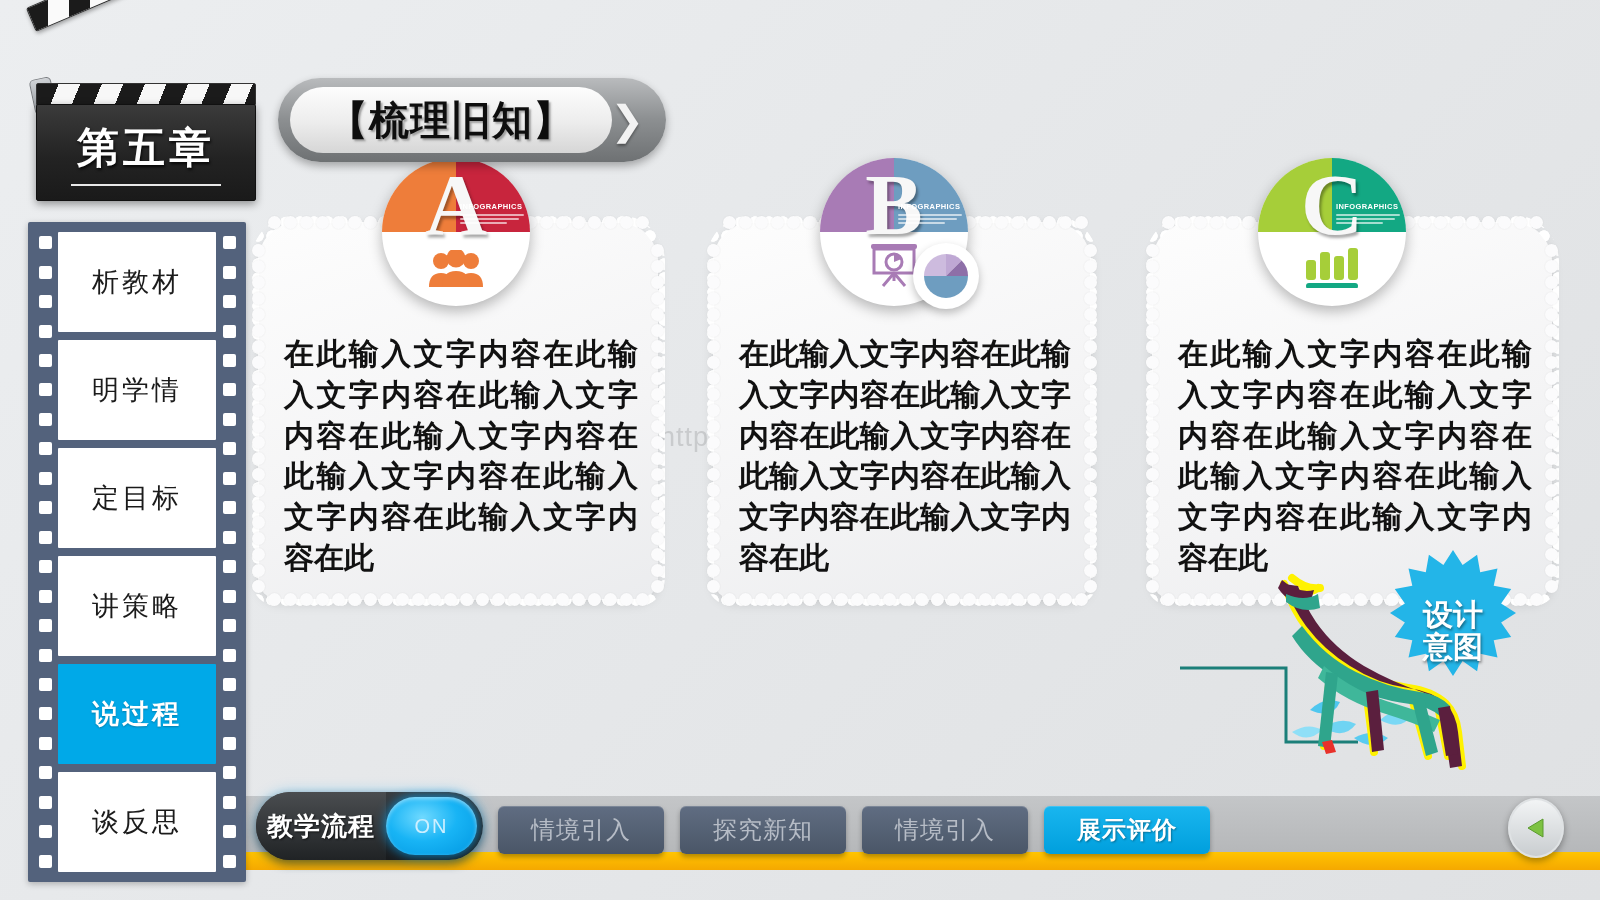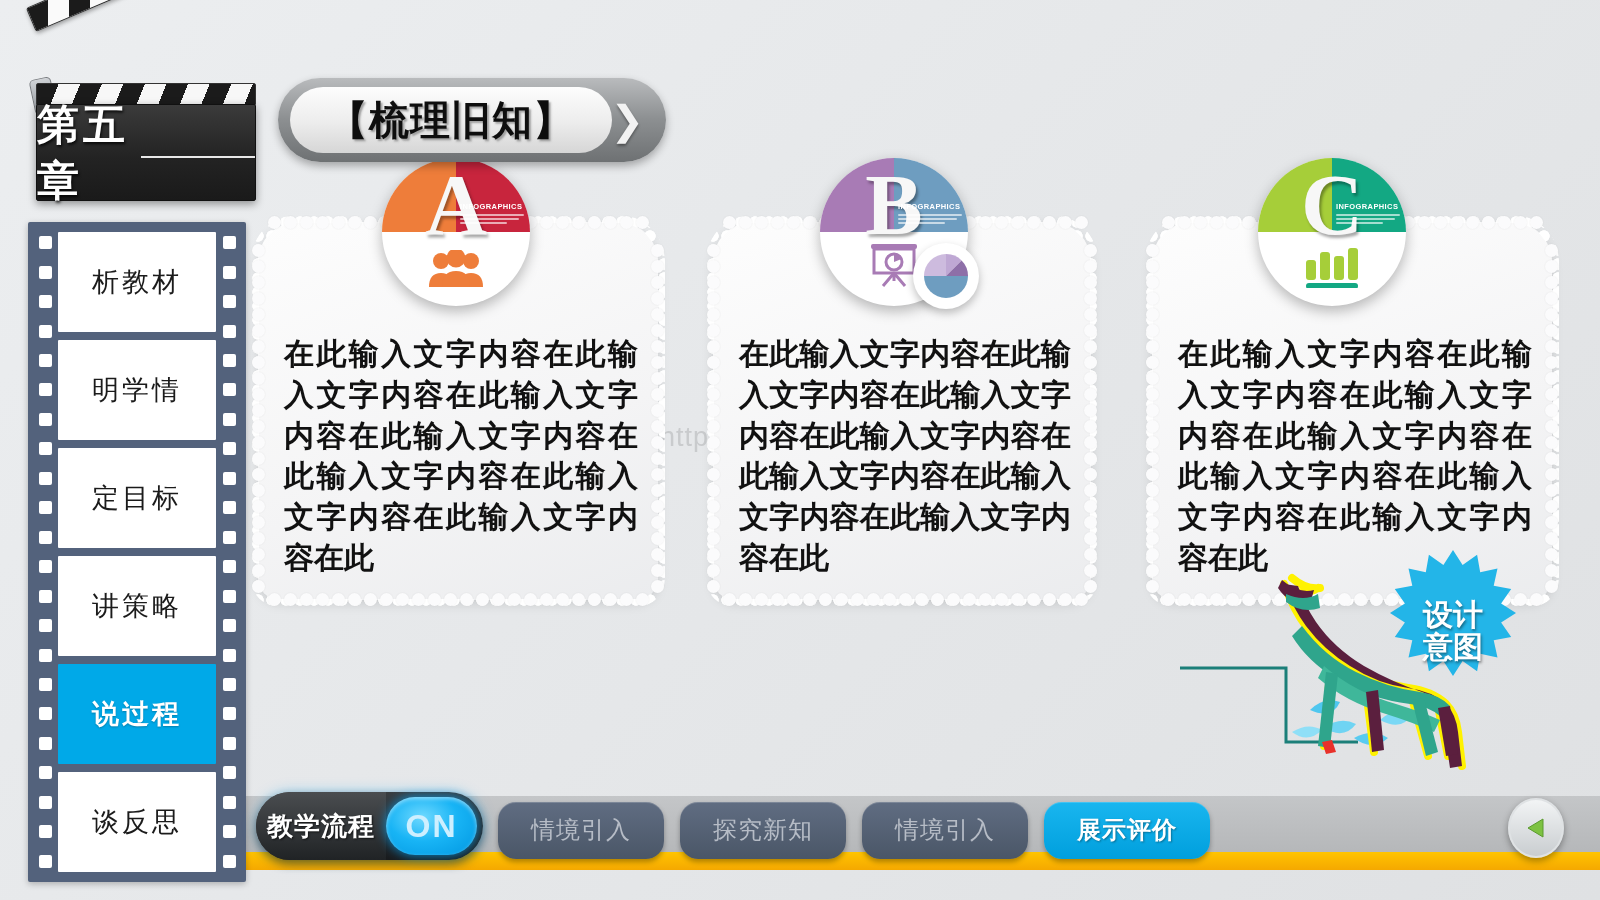--- a/index.html
+++ b/index.html
@@ -46,21 +46,21 @@
     position: absolute; left: 22px; top: 83px; width: 220px; height: 22px;
     background: repeating-linear-gradient(112deg,
         #1b1b1b 0px, #1b1b1b 20px, #f7f7f7 20px, #f7f7f7 40px);
     border: 1px solid #333; border-radius: 2px 2px 0 0;
   }
   .clapper-body {
     position: absolute; left: 22px; top: 104px; width: 220px; height: 97px;
     background: linear-gradient(180deg,#3b3b3b 0%,#232323 55%,#1a1a1a 100%);
     border: 1px solid #111; border-radius: 2px;
     box-shadow: 0 3px 8px rgba(0,0,0,.4);
-    display: flex; flex-direction: row;
+    display: flex; flex-direction: column;
     align-items: center; justify-content: center;
   }
   .clapper-title {
     color: #fff; font-size: 42px; font-weight: bold; letter-spacing: 4px;
     text-shadow: 1px 2px 3px rgba(0,0,0,.8);
   }
   .clapper-rule { width: 150px; height: 2px; background: #e8e8e8; margin-top: 8px; }
 
   
   .filmstrip {
@@ -217,27 +217,27 @@
     width: 130px; height: 100%; border-radius: 34px 0 0 34px;
     background: linear-gradient(180deg,#4a4d50 0%,#202325 100%);
     display: flex; align-items: center; justify-content: center;
     color: #fff; font-size: 26px; font-weight: bold; letter-spacing: 1px;
     text-shadow: 1px 1px 2px rgba(0,0,0,.7);
   }
   .flow-on {
     flex: 1; height: calc(100% - 10px); margin-right: 6px; border-radius: 30px;
     background: radial-gradient(ellipse at 40% 35%, #6fd9ff 0%, #18b4f5 45%, #0096e0 100%);
     display: flex; align-items: center; justify-content: center;
-    color: #cdefff; font-size: 32px; font-weight: bold; letter-spacing: 2px;
+    color: #cdefff; font-size: 20px; font-weight: normal; letter-spacing: 2px;
     box-shadow: inset 0 2px 4px rgba(255,255,255,.5), 0 0 12px rgba(0,170,255,.8);
   }
   .tabs { position: absolute; left: 498px; top: 806px; height: 48px; z-index: 21;
           display: flex; gap: 16px; align-items: center; }
   .tab {
-    width: 166px; height: 57px; border-radius: 18px;
+    width: 166px; height: 48px; border-radius: 6px;
     background: linear-gradient(180deg,#606d82 0%,#4a5667 100%);
     display: flex; align-items: center; justify-content: center;
     color: #b6bcc6; font-size: 24px; letter-spacing: 1px;
     box-shadow: 0 3px 5px rgba(0,0,0,.3), inset 0 1px 0 rgba(255,255,255,.18);
   }
   .tab.active {
     background: linear-gradient(180deg,#19b6ef 0%,#009fdd 100%);
     color: #ffffff; font-weight: bold;
     text-shadow: 1px 1px 2px rgba(0,0,0,.35);
   }

